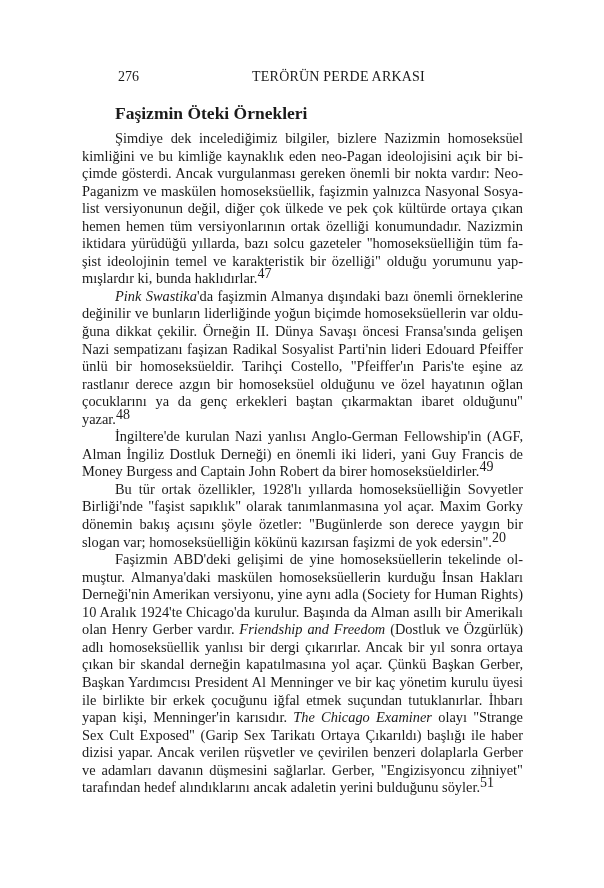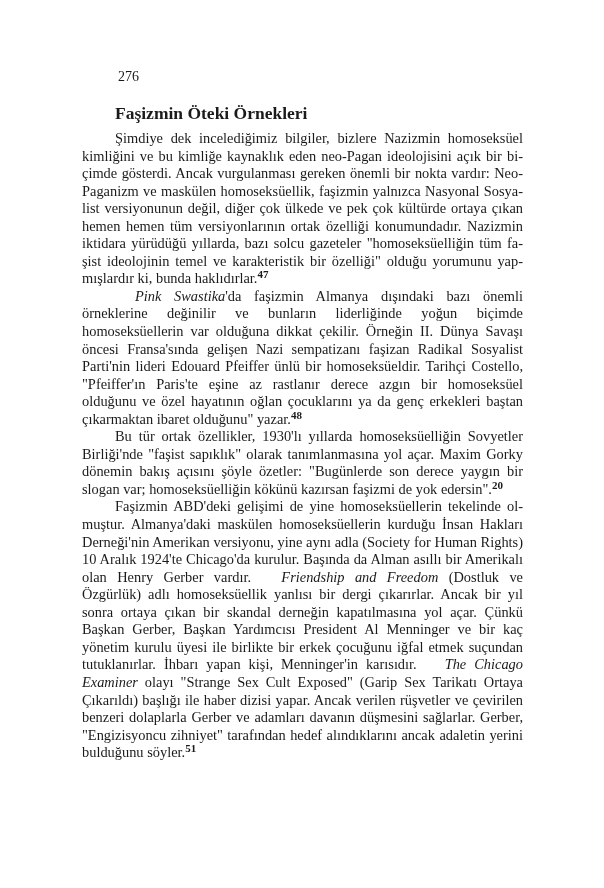--- a/index.html
+++ b/index.html
@@ -4,31 +4,33 @@
 <style>
   html, body { margin:0; padding:0; background:#ffffff; }
   body { width:604px; height:888px; position:relative; overflow:hidden;
          font-family:"Liberation Serif", "DejaVu Serif", serif; color:#1a1a1a; }
   .header { position:absolute; top:69px; left:82px; width:441px; height:20px; font-size:14px;margin-left:36px; }
   .pagenum { position:absolute; left:0; top:0; }
   .running { position:absolute; left:0; right:0; top:0; text-align:center; letter-spacing:0.2px; }
   .content { position:absolute; top:103px; left:82px; width:441px; }
   h2 { margin:0 0 8px 33px; font-size:17.5px; font-weight:bold; line-height:20px; height:19px; }
   p { margin:0; font-size:14.4px; line-height:17.55px; text-align:justify; text-indent:33px; hyphens:manual; }
-  sup { font-size:11px; line-height:0; vertical-align:5px;font-weight:bold; }
-  i { font-style:italic;margin-left:20px; }
+  sup { font-size:14px; line-height:0; vertical-align:5px; }
+  i { font-style:italic; }
 </style>
 </head>
 <body>
 
 <div class="header">
   <span class="pagenum">276</span>
+  <span class="running">TERÖRÜN PERDE ARKASI</span>
 </div>
 
 <div class="content">
   <h2>Faşizmin Öteki Örnekleri</h2>
   <div id="paras">
       <p><span>Şimdiye dek incelediğimiz bilgiler, bizlere Nazizmin homoseksüel kimliğini ve bu kimliğe kaynaklık eden neo-Pagan ideolojisini açık bir bi­çimde gösterdi. Ancak vurgulanması gereken önemli bir nokta vardır: Neo-Paganizm ve maskülen homoseksüellik, faşizmin yalnızca Nasyonal Sosya­list versiyonunun değil, diğer çok ülkede ve pek çok kültürde ortaya çıkan hemen hemen tüm versiyonlarının ortak özelliği konumundadır. Nazizmin iktidara yürüdüğü yıllarda, bazı solcu gazeteler "homoseksüelliğin tüm fa­şist ideolojinin temel ve karakteristik bir özelliği" olduğu yorumunu yap­mışlardır ki, bunda haklıdırlar.</span><sup>47</sup></p>
       <p><i>Pink Swastika</i><span>'da faşizmin Almanya dışındaki bazı önemli örneklerine değinilir ve bunların liderliğinde yoğun biçimde homoseksüellerin var oldu­ğuna dikkat çekilir. Örneğin II. Dünya Savaşı öncesi Fransa'sında gelişen Na­zi sempatizanı faşizan Radikal Sosyalist Parti'nin lideri Edouard Pfeiffer ün­lü bir homoseksüeldir. Tarihçi Costello, "Pfeiffer'ın Paris'te eşine az rastlanır derece azgın bir homoseksüel olduğunu ve özel hayatının oğlan çocuklarını ya da genç erkekleri baştan çıkarmaktan ibaret olduğunu" yazar.</span><sup>48</sup></p>
-      <p><span>Bu tür ortak özellikler, 1930'lı yıllarda homoseksüelliğin Sovyetler Bir­liği'nde "faşist sapıklık" olarak tanımlanmasına yol açar. Maxim Gorky döne­min bakış açısını şöyle özetler: "Bugünlerde son derece yaygın bir slogan var; homoseksüelliğin kökünü kazırsan faşizmi de yok edersin".</span><sup>20</sup></p>
+      <p><span>İngiltere'de kurulan Nazi yanlısı Anglo-German Fellowship'in (AGF, Alman İngiliz Dostluk Derneği) en önemli iki lideri, yani Guy Francis de Mo­ney Burgess and Captain John Robert da birer homoseksüeldirler.</span><sup>49</sup></p>
+      <p><span>Bu tür ortak özellikler, 1928'lı yıllarda homoseksüelliğin Sovyetler Bir­liği'nde "faşist sapıklık" olarak tanımlanmasına yol açar. Maxim Gorky döne­min bakış açısını şöyle özetler: "Bugünlerde son derece yaygın bir slogan var; homoseksüelliğin kökünü kazırsan faşizmi de yok edersin".</span><sup>20</sup></p>
       <p><span>Faşizmin ABD'deki gelişimi de yine homoseksüellerin tekelinde ol­muştur. Almanya'daki maskülen homoseksüellerin kurduğu İnsan Hakları Derneği'nin Amerikan versiyonu, yine aynı adla (Society for Human Rights) 10 Aralık 1924'te Chicago'da kurulur. Başında da Alman asıllı bir Amerikalı olan Henry Gerber vardır. </span><i>Friendship and Freedom</i><span> (Dostluk ve Özgürlük) ad­lı homoseksüellik yanlısı bir dergi çıkarırlar. Ancak bir yıl sonra ortaya çıkan bir skandal derneğin kapatılmasına yol açar. Çünkü Başkan Gerber, Başkan Yardımcısı President Al Menninger ve bir kaç yönetim kurulu üyesi ile bir­likte bir erkek çocuğunu iğfal etmek suçundan tutuklanırlar. İhbarı yapan kişi, Menninger'in karısıdır. </span><i>The Chicago Examiner</i><span> olayı "Strange Sex Cult Ex­posed" (Garip Sex Tarikatı Ortaya Çıkarıldı) başlığı ile haber dizisi yapar. Ancak verilen rüşvetler ve çevirilen benzeri dolaplarla Gerber ve adamları davanın düşmesini sağlarlar. Gerber, "Engizisyoncu zihniyet" tarafından he­def alındıklarını ancak adaletin yerini bulduğunu söyler.</span><sup>51</sup></p>
     </div>
 </div>
 
 </body></html>

